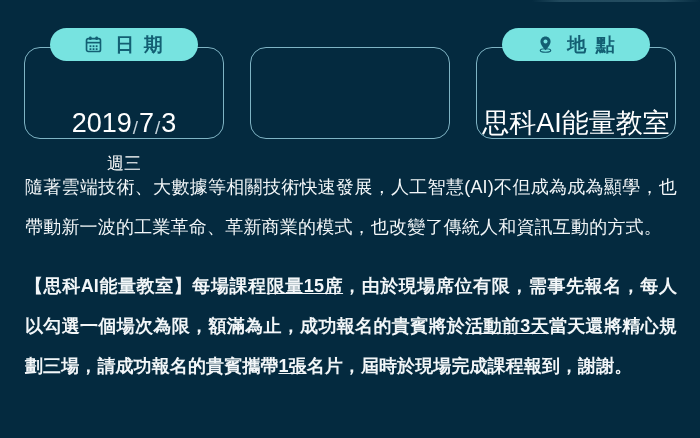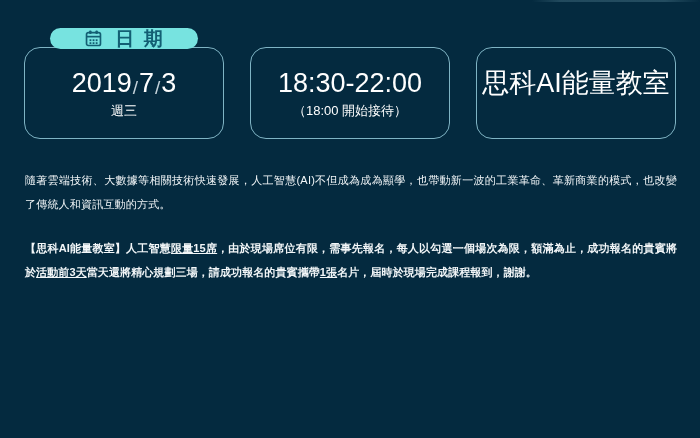--- a/index.html
+++ b/index.html
@@ -63,21 +63,21 @@
   }
 
   .card-pill {
     position: absolute;
     top: -20px;
     left: 50%;
     transform: translateX(-50%);
     background: #77e3e0;
     color: #12667a;
     border-radius: 22px;
-    height: 21px;
+    height: 33px;
     min-width: 148px;
     padding: 0 18px;
     box-sizing: border-box;
     display: flex;
     align-items: center;
     justify-content: center;
     gap: 12px;
     white-space: nowrap;
   }
 
@@ -107,47 +107,48 @@
     text-align: center;
   }
 
   .card-main {
     font-size: 27px;
     font-weight: 400;
     letter-spacing: 0px;
     color: #ffffff;
     line-height: 1.08;
     white-space: nowrap;
+    margin-top: 40px;
   }
   .card-main .sep {
     font-size: 19px;
     color: #c6d4dc;
     padding: 0 1px;
     position: relative;
     top: 2px;
   }
 
   .card-sub {
-    margin-top: 5px;
-    font-size: 13px;
+    margin-top: 16px;
+    font-size: 17px;
     color: #ffffff;
     line-height: 1.2;
     white-space: nowrap;
   }
 
   
   .copy {
     position: absolute;
     top: 168px;
     left: 25px;
     width: 652px;
   }
   .copy p {
     margin: 0 0 14px 0;
-    font-size: 11px;
+    font-size: 18px;
     line-height: 2.22;
     color: #f2f6f8;
     letter-spacing: 0.2px;
     text-align: justify;
     text-justify: inter-ideograph;
   }
   .copy p.note {
     font-weight: 700;
     margin-top: 19px;
     letter-spacing: 0.1px;
@@ -181,36 +182,43 @@
         </span>
         <span class="pill-label">日 期</span>
       </div>
       <div class="card-body">
         <div class="card-main"><span>2019</span><span class="sep">/</span><span>7</span><span class="sep">/</span><span>3</span></div>
         <div class="card-sub">週三</div>
       </div>
     </div>
 
     <div class="card">
-      <div class="card-body">
-        <div class="card-main">18:30-22:00</div>
-        <div class="card-sub">（18:00 開始接待）</div>
-      </div>
     </div>
 
     <div class="card">
+      <div class="card-pill">
+        <span class="pill-icon">
+          <svg width="19" height="19" viewBox="0 0 24 24">
+            <path d="M12 2.0 C8.4 2.0 5.6 4.8 5.6 8.4 C5.6 12.6 12 19.2 12 19.2
+                     C12 19.2 18.4 12.6 18.4 8.4 C18.4 4.8 15.6 2.0 12 2.0 Z" fill="#135f73"></path>
+            <circle cx="12" cy="8.3" r="2.5" fill="#77e3e0"></circle>
+            <ellipse cx="12" cy="19.6" rx="6.6" ry="2.2" fill="none" stroke="#135f73" stroke-width="1.5"></ellipse>
+          </svg>
+        </span>
+        <span class="pill-label">地 點</span>
+      </div>
       <div class="card-body">
         <div class="card-main">思科AI能量教室</div>
       </div>
     </div>
 
   </div>
 
   <div class="copy">
 
     <p>隨著雲端技術、大數據等相關技術快速發展，人工智慧(AI)不但成為成為顯學，也帶動新一波的工業革命、革新商業的模式，也改變了傳統人和資訊互動的方式。</p>
 
 
-    <p class="note"><span>【思科AI能量教室】人工智慧</span><u>限量15席</u><span>，由於現場席位有限，需事先報名，每人以勾選一個場次為限，額滿為止，成功報名的貴賓將於</span><u>活動前3天</u><span>當天還將精心規劃三場，請成功報名的貴賓攜帶</span><u>1張</u><span>名片，屆時於現場完成課程報到，謝謝。</span></p>
+    <p class="note"><span>【思科AI能量教室】每場課程</span><u>限量15席</u><span>，由於現場席位有限，需事先報名，每人以勾選一個場次為限，額滿為止，成功報名的貴賓將於</span><u>活動前3天</u><span>當天還將精心規劃三場，請成功報名的貴賓攜帶</span><u>1張</u><span>名片，屆時於現場完成課程報到，謝謝。</span></p>
 
   </div>
 
 </div>
 
 </body></html>

